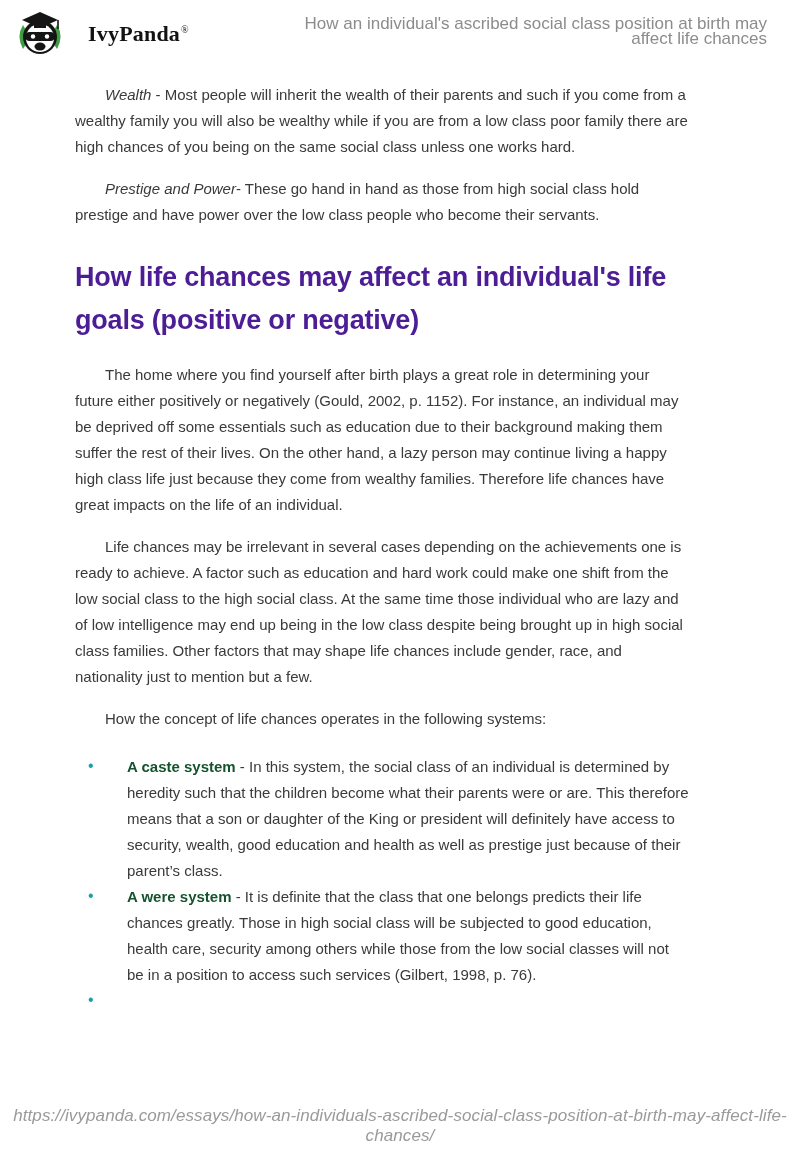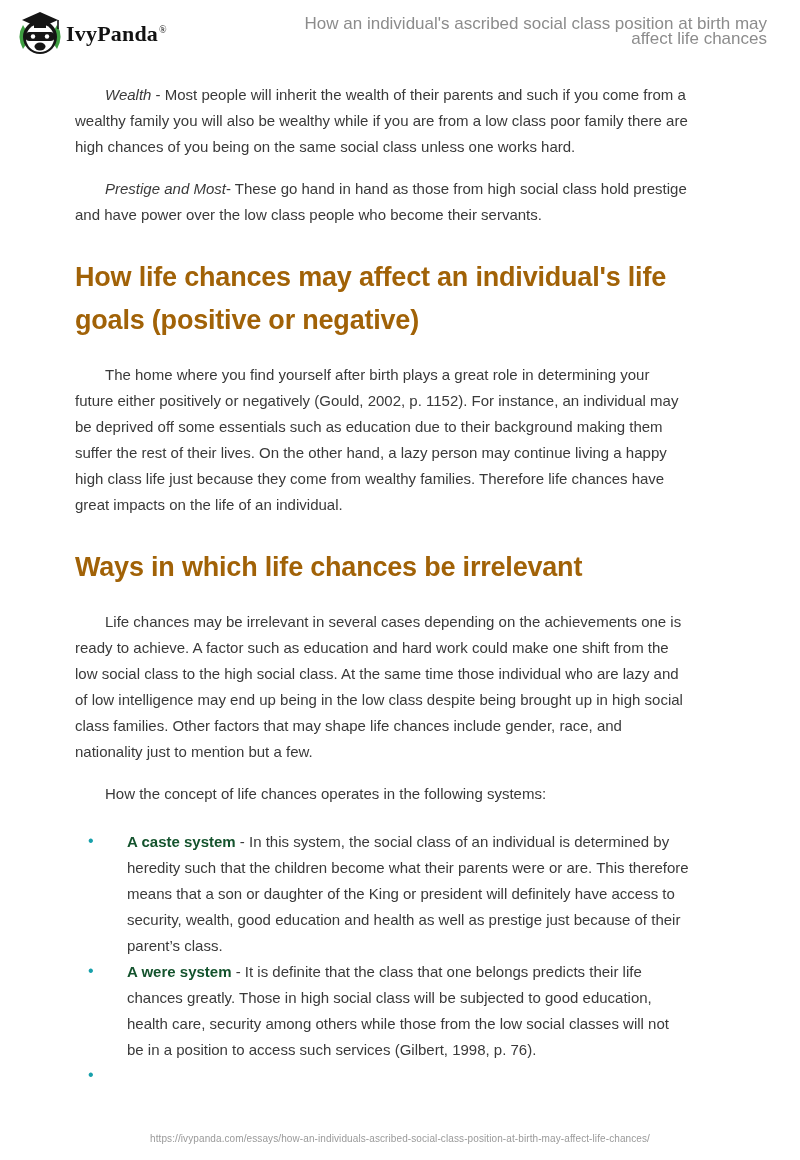--- a/index.html
+++ b/index.html
@@ -19,21 +19,21 @@
   
   .header {
     display: flex;
     align-items: flex-start;
     padding: 8px 33px 0 14px;
     height: 66px;
   }
   .brand {
     display: flex;
     align-items: center;
-    gap: 0;
+    gap: 22px;
     cursor: pointer;
   }
   .logo { width: 52px; height: 52px; display: block; }
   .brand-name {
     font-family: "Liberation Serif", serif;
     font-weight: 700;
     font-size: 22px;
     color: #121212;
     letter-spacing: 0.2px;
   }
@@ -59,21 +59,21 @@
     line-height: 26px;
   }
   .content p { margin: 16px 0; }
   .content p.indent { text-indent: 30px; }
   .content em { font-style: italic; }
   .content strong { font-weight: 700; color: #14532d; }
   h2 {
     font-size: 27px;
     line-height: 43px;
     font-weight: 700;
-    color: #a16207;
+    color: #4c1d95;
     letter-spacing: -0.2px;
     margin: 28px 0 20px 0;
   }
   ul.bullet-list {
     list-style: none;
     margin: 22px 0 0 0;
   }
   ul.bullet-list li {
     position: relative;
     padding-left: 52px;
@@ -88,23 +88,24 @@
   }
   
   .footer {
     position: absolute;
     left: 0; right: 0;
     bottom: 14px;
     text-align: center;
   }
   .footer-url {
     display: inline-block;
-    font-size: 10px;
+    font-size: 17px;
     color: #9a9a9a;
     letter-spacing: 0.1px;
+    font-style: italic;
   }
 </style>
 </head>
 <body>
 
 <div class="page">
 
   <div class="header">
     <div class="brand">
       <span class="logo">
@@ -124,27 +125,26 @@
       </span>
       <span class="brand-name"><span>IvyPanda</span><sup>®</sup></span>
     </div>
     <div class="header-title">How an individual's ascribed social class position at birth may affect life chances</div>
   </div>
 
   <div class="content">
 
     <p class="indent"><em>Wealth</em><span> - Most people will inherit the wealth of their parents and such if you come from a wealthy family you will also be wealthy while if you are from a low class poor family there are high chances of you being on the same social class unless one works hard.</span></p>
 
-    <p class="indent"><em>Prestige and Most</em><span>- These go hand in hand as those from high social class hold prestige and have power over the low class people who become their servants.</span></p>
+    <p class="indent"><em>Prestige and Power</em><span>- These go hand in hand as those from high social class hold prestige and have power over the low class people who become their servants.</span></p>
 
     <h2>How life chances may affect an individual's life goals (positive or negative)</h2>
 
     <p class="indent">The home where you find yourself after birth plays a great role in determining your future either positively or negatively (Gould, 2002, p. 1152). For instance, an individual may be deprived off some essentials such as education due to their background making them suffer the rest of their lives. On the other hand, a lazy person may continue living a happy high class life just because they come from wealthy families. Therefore life chances have great impacts on the life of an individual.</p>
 
-    <h2>Ways in which life chances be irrelevant</h2>
 
     <p class="indent">Life chances may be irrelevant in several cases depending on the achievements one is ready to achieve. A factor such as education and hard work could make one shift from the low social class to the high social class. At the same time those individual who are lazy and of low intelligence may end up being in the low class despite being brought up in high social class families. Other factors that may shape life chances include gender, race, and nationality just to mention but a few.</p>
 
     <p class="indent">How the concept of life chances operates in the following systems:</p>
 
     <ul class="bullet-list">
       <li>
         <span class="bullet">•</span>
         <span><strong>A caste system</strong><span> - In this system, the social class of an individual is determined by heredity such that the children become what their parents were or are. This therefore means that a son or daughter of the King or president will definitely have access to security, wealth, good education and health as well as prestige just because of their parent’s class.</span></span>
       </li>

